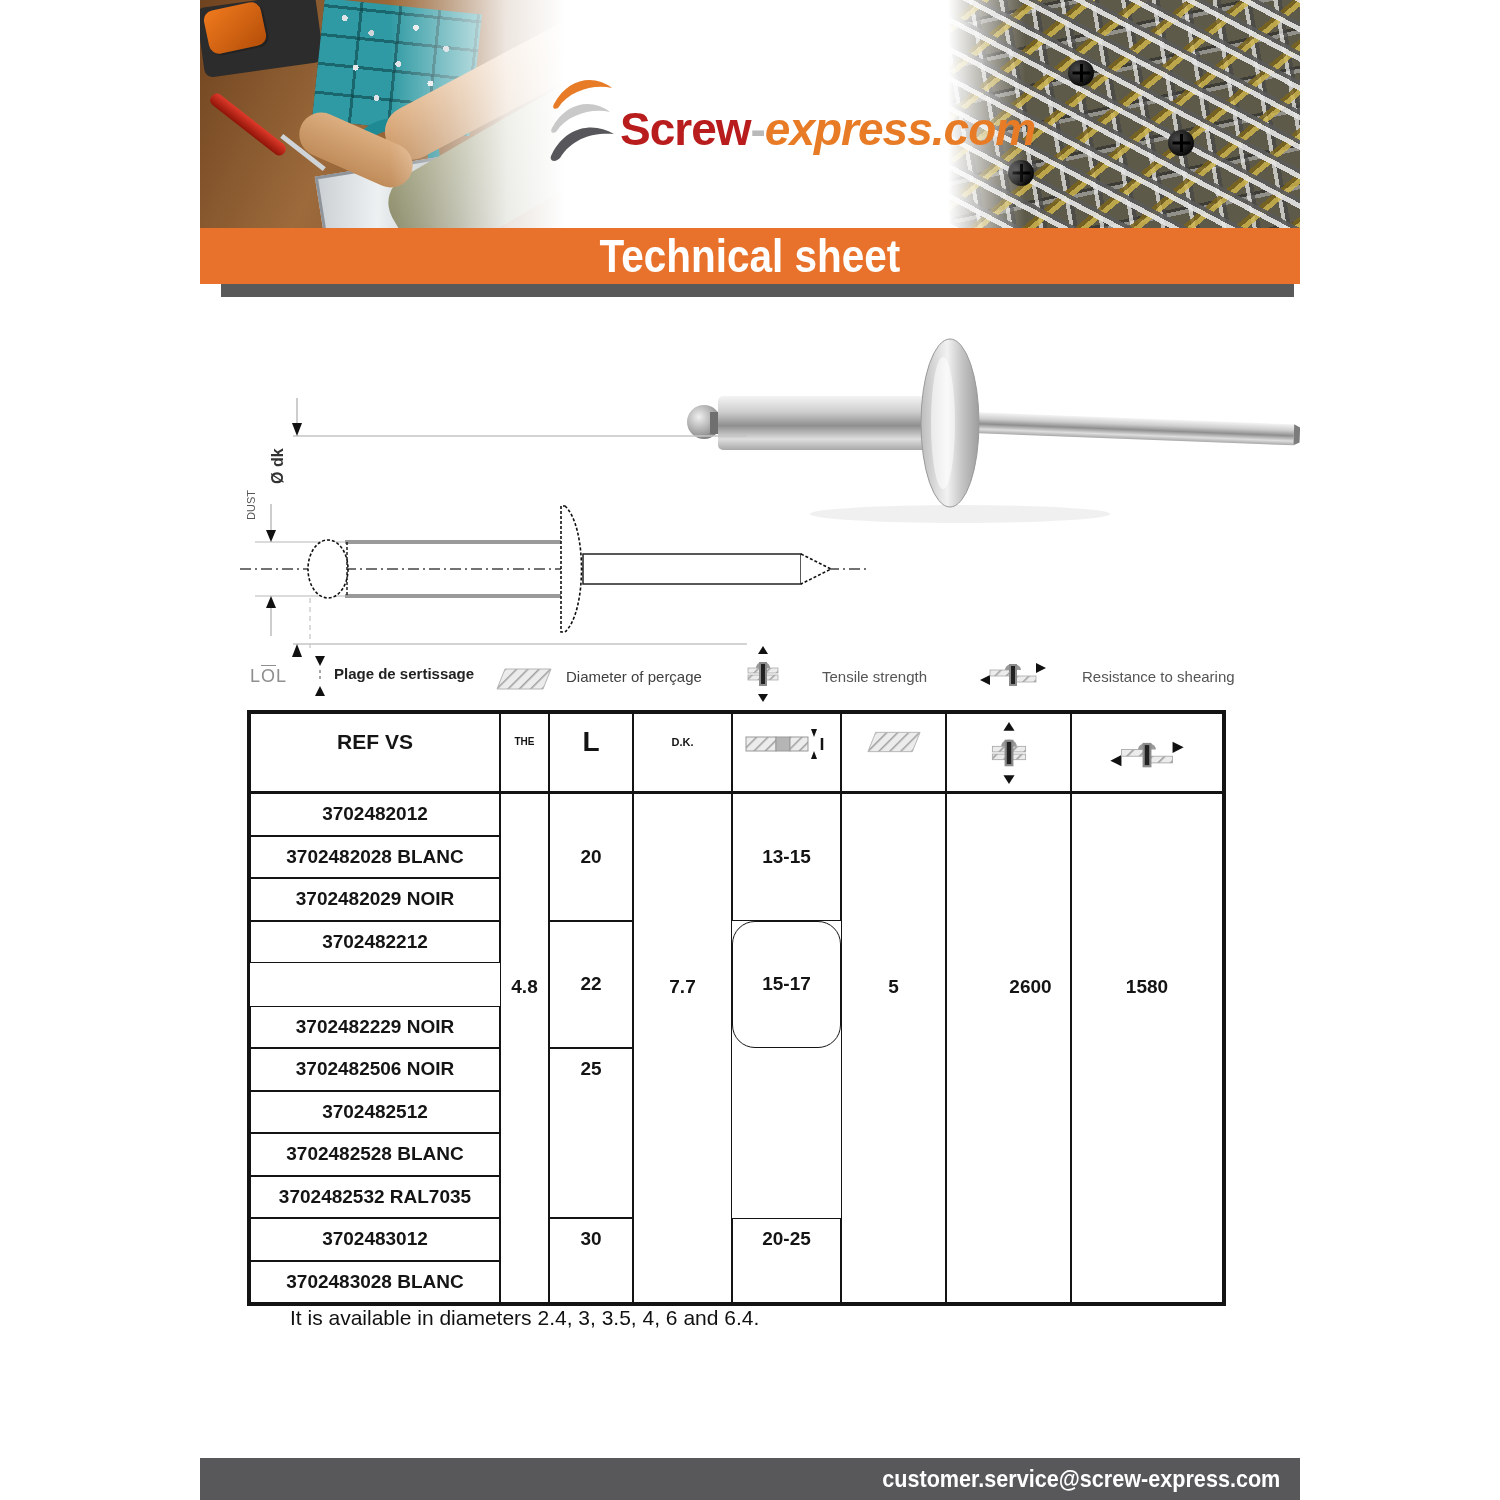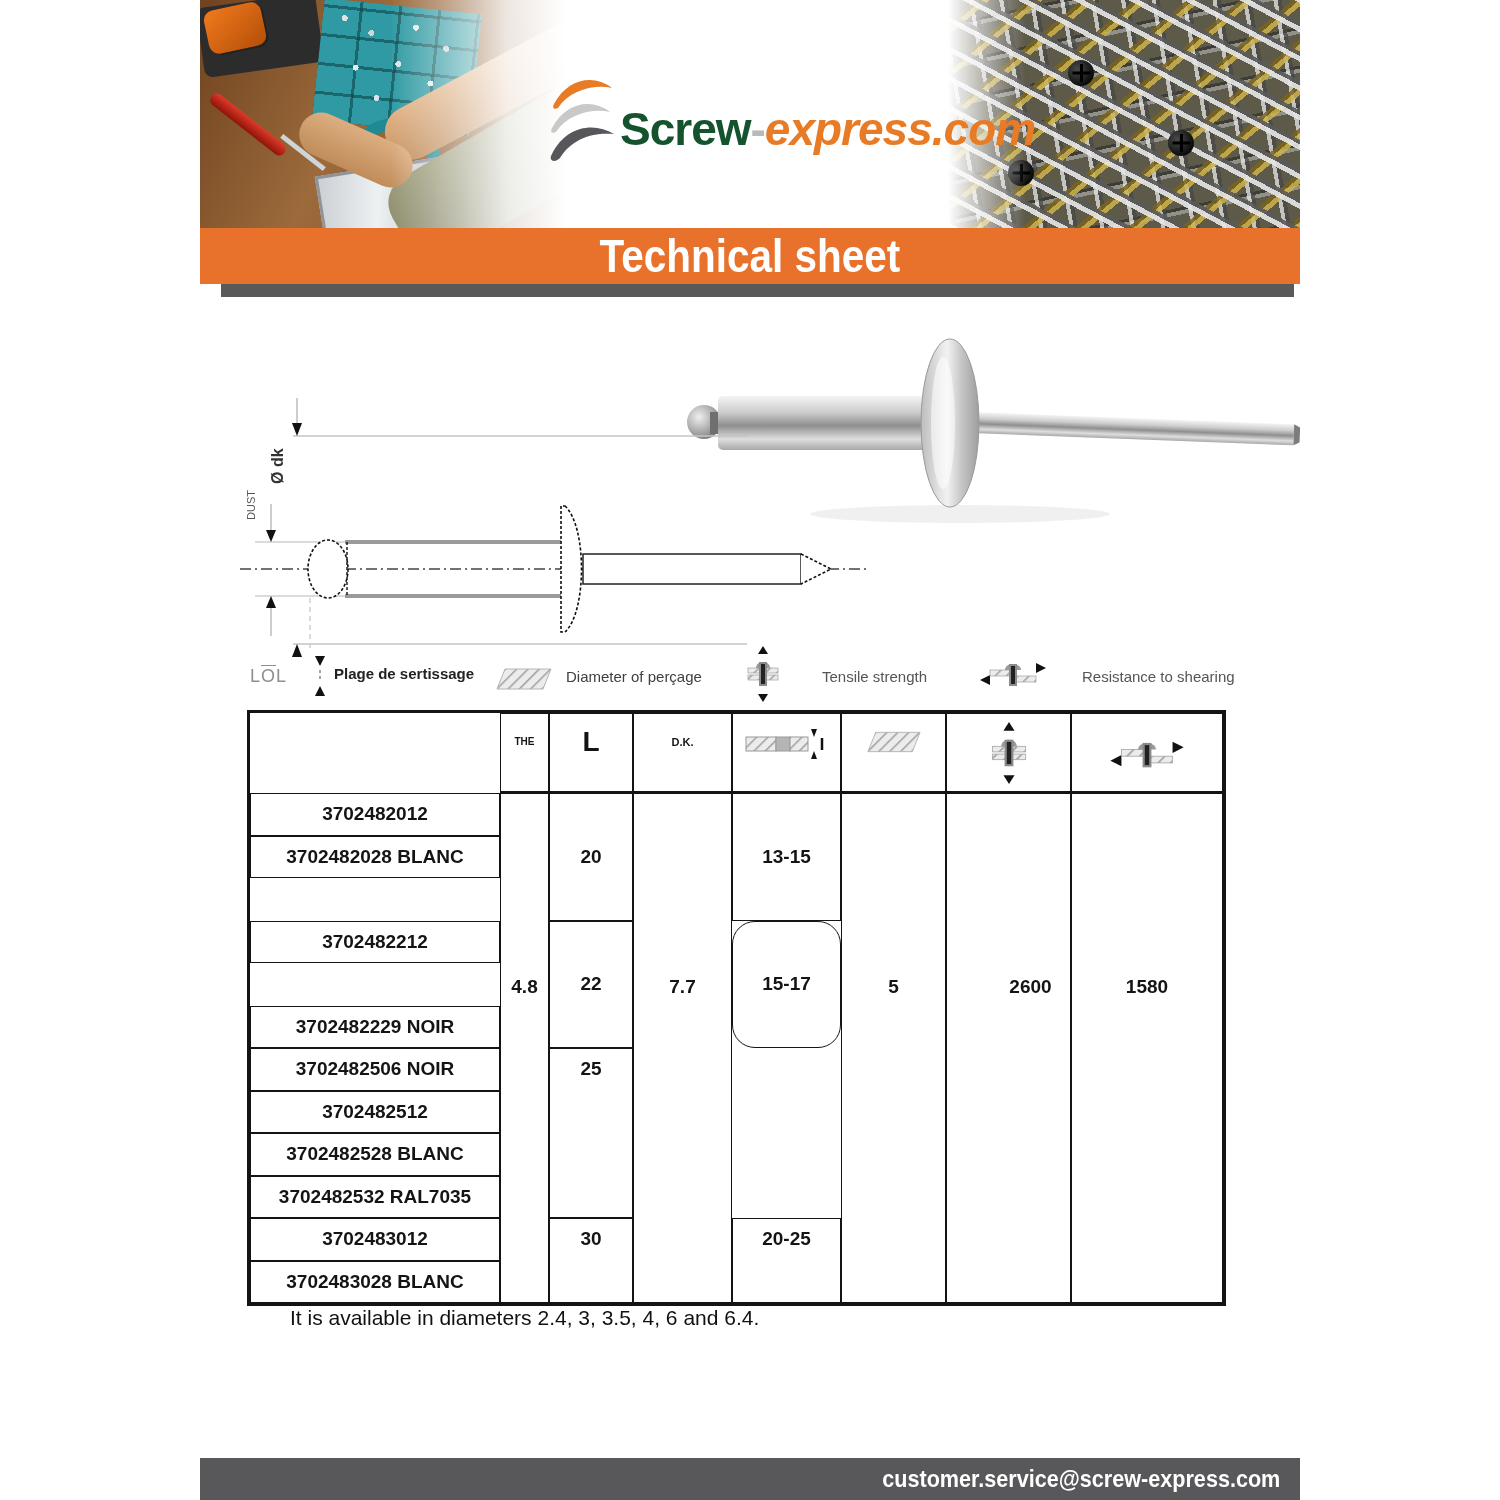--- a/index.html
+++ b/index.html
@@ -36,21 +36,21 @@
        repeating-linear-gradient(80deg,rgba(240,240,240,.7) 0 4px,rgba(70,70,70,.7) 4px 8px,rgba(0,0,0,0) 8px 30px),
        repeating-linear-gradient(-12deg,rgba(180,180,180,.6) 0 4px,rgba(40,40,40,.6) 4px 7px,rgba(0,0,0,0) 7px 38px);}
   .pr-dot{position:absolute;width:26px;height:26px;border-radius:50%;background:radial-gradient(circle at 35% 35%,#4a4a4a,#0c0c0c 70%);}
   .pr-dot::before,.pr-dot::after{content:"";position:absolute;left:12px;top:4px;width:3px;height:18px;background:#000;}
   .pr-dot::after{transform:rotate(90deg);}
   .pr-fade{position:absolute;inset:0;background:linear-gradient(to right,#fff 0%,rgba(255,255,255,0) 22%);}
 
   
   .logo{position:absolute;left:548px;top:72px;display:flex;align-items:flex-end;}
   .logo-text{font-size:46px;font-weight:bold;letter-spacing:-1px;line-height:1;padding-bottom:12px;}
-  .logo-dark{color:#14532d;}
+  .logo-dark{color:#b91c1c;}
   .logo-hyphen{color:#b9b9b9;}
   .logo-orange{color:#e87b25;font-style:italic;}
 
   
   .banner{position:absolute;left:200px;top:228px;width:1100px;height:56px;background:#e8722b;
           display:flex;align-items:center;justify-content:center;}
   .banner span{color:#fff;font-size:46px;font-weight:bold;transform:scaleX(.88);letter-spacing:0px;}
   .divider{position:absolute;left:221px;top:284px;width:1073px;height:13px;background:#595959;}
   .footer-bar{position:absolute;left:200px;top:1458px;width:1100px;height:42px;background:#58575a;
               display:flex;align-items:center;justify-content:flex-end;padding-right:0;}
@@ -246,20 +246,21 @@
     <rect x="10" y="14" width="22" height="6" fill="url(#h1)" stroke="#aaa" stroke-width="0.8"></rect>
     <rect x="34" y="20" width="22" height="6" fill="url(#h1)" stroke="#aaa" stroke-width="0.8"></rect>
     <path d="M25,14 C25,6 41,6 41,14 Z" fill="#9a9a9a"></path>
     <rect x="29" y="8" width="8" height="22" fill="#8b8b8b"></rect>
     <rect x="31" y="10" width="4" height="18" fill="#222"></rect>
     <polygon points="66,12 56,7 56,17" fill="#111"></polygon>
   </svg>
   <span class="lg lg-shear-label">Resistance to shearing</span>
 
   <div class="tbl">
+    <div class="c hdr h-ref">REF VS</div>
     <div class="c hdr h-the">THE</div>
     <div class="c hdr h-l">L</div>
     <div class="c hdr h-dk">D.K.</div>
     <div class="c hdr h-ic h-i5">
       <svg width="86" height="34" viewBox="0 0 86 34">
         <rect x="2" y="11" width="30" height="14" fill="url(#h1)" stroke="#999" stroke-width="1"></rect>
         <rect x="32" y="11" width="14" height="14" fill="#b5b5b5" stroke="#999" stroke-width="1"></rect>
         <rect x="46" y="11" width="18" height="14" fill="url(#h1)" stroke="#999" stroke-width="1"></rect>
         <polygon points="70,11 67,3 73,3" fill="#111"></polygon>
         <polygon points="70,25 67,33 73,33" fill="#111"></polygon>
@@ -289,20 +290,21 @@
         <rect x="34" y="20" width="22" height="6" fill="url(#h1)" stroke="#aaa" stroke-width="0.8"></rect>
         <path d="M25,14 C25,6 41,6 41,14 Z" fill="#9a9a9a"></path>
         <rect x="29" y="8" width="8" height="22" fill="#8b8b8b"></rect>
         <rect x="31" y="10" width="4" height="18" fill="#222"></rect>
         <polygon points="66,12 56,7 56,17" fill="#111"></polygon>
       </svg>
     </div>
 
     <div class="c ref" style="grid-row:2">3702482012</div>
     <div class="c ref" style="grid-row:3">3702482028 BLANC</div>
+    <div class="c ref" style="grid-row:4">3702482029 NOIR</div>
     <div class="c ref" style="grid-row:5">3702482212</div>
     <div class="c ref" style="grid-row:7">3702482229 NOIR</div>
     <div class="c ref" style="grid-row:8">3702482506 NOIR</div>
     <div class="c ref" style="grid-row:9">3702482512</div>
     <div class="c ref" style="grid-row:10">3702482528 BLANC</div>
     <div class="c ref" style="grid-row:11">3702482532 RAL7035</div>
     <div class="c ref" style="grid-row:12">3702483012</div>
     <div class="c ref" style="grid-row:13">3702483028 BLANC</div>
 
     <div class="c val vfull the-cell">4.8</div>

